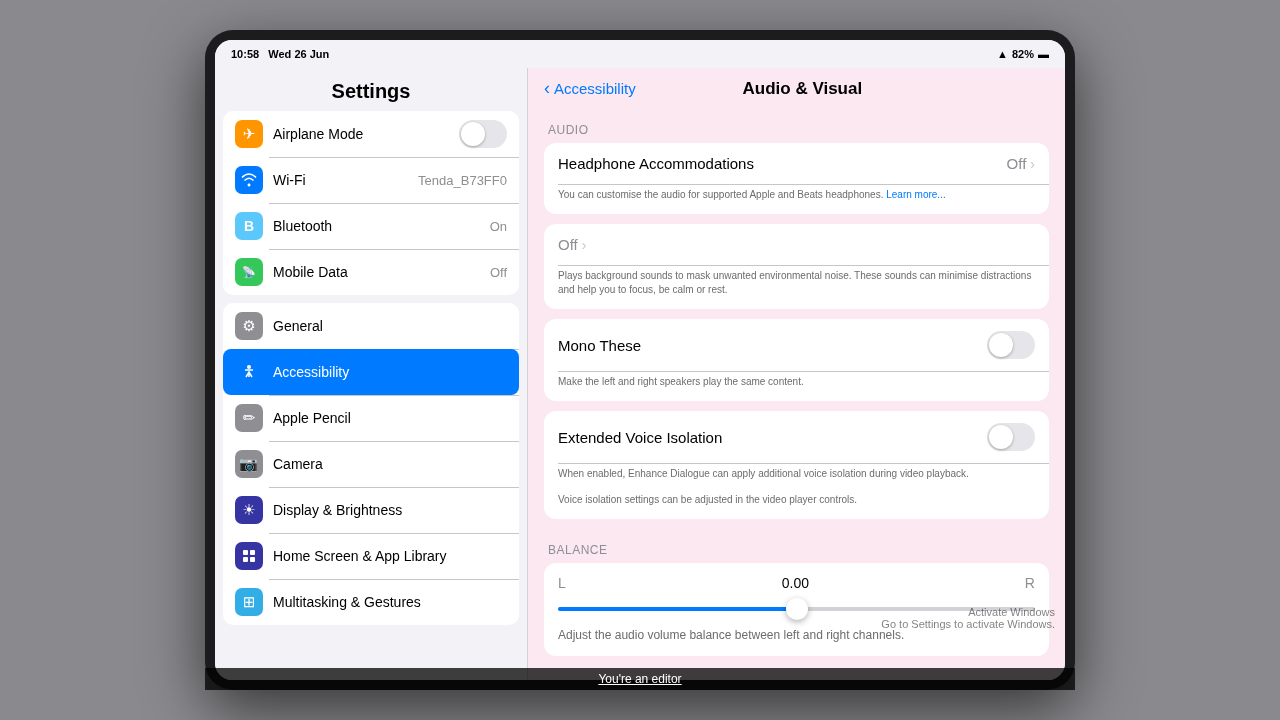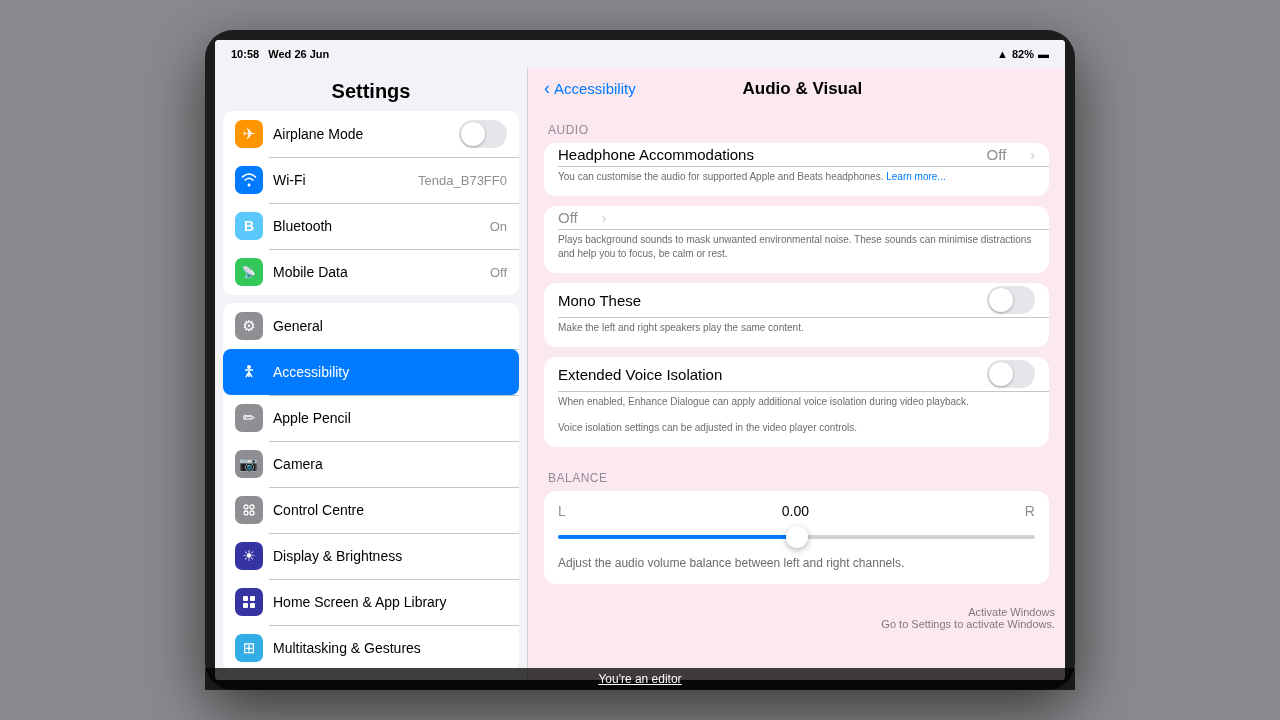--- a/index.html
+++ b/index.html
@@ -21,21 +21,21 @@
       border-radius: 28px;
       padding: 10px;
       box-shadow: 0 20px 60px rgba(0,0,0,0.6);
       position: relative;
     }
 
     .tablet-screen {
       width: 100%;
       height: 100%;
       background: #f2f2f7;
-      border-radius: 4px;
+      border-radius: 17px;
       overflow: hidden;
       display: flex;
       flex-direction: column;
     }
 
     .status-bar {
       height: 28px;
       background: #f2f2f7;
       display: flex;
       align-items: center;
@@ -215,23 +215,22 @@
     .card {
       background: #fff;
       border-radius: 12px;
       margin-bottom: 10px;
       overflow: hidden;
     }
 
     .card-row {
       display: flex;
       align-items: center;
-      padding: 3px 14px;
+      padding: 12px 14px;
       position: relative;
-      gap: 20px;
     }
 
     .card-row:not(:last-child)::after {
       content: '';
       position: absolute;
       bottom: 0;
       left: 14px;
       right: 0;
       height: 0.5px;
       background: #c6c6c8;
@@ -454,31 +453,20 @@
           </div>
           <div class="sidebar-item">
             <div class="item-icon icon-gray">✏</div>
             <span class="item-label">Apple Pencil</span>
           </div>
           <div class="sidebar-item">
             <div class="item-icon icon-gray">📷</div>
             <span class="item-label">Camera</span>
           </div>
           <div class="sidebar-item">
-            <div class="item-icon icon-gray">
-              <svg width="14" height="14" viewBox="0 0 14 14" fill="none">
-                <circle cx="4" cy="4" r="2" stroke="white" stroke-width="1.3"></circle>
-                <circle cx="10" cy="4" r="2" stroke="white" stroke-width="1.3"></circle>
-                <circle cx="4" cy="10" r="2" stroke="white" stroke-width="1.3"></circle>
-                <circle cx="10" cy="10" r="2" stroke="white" stroke-width="1.3"></circle>
-              </svg>
-            </div>
-            <span class="item-label">Control Centre</span>
-          </div>
-          <div class="sidebar-item">
             <div class="item-icon icon-indigo">☀</div>
             <span class="item-label">Display &amp; Brightness</span>
           </div>
           <div class="sidebar-item">
             <div class="item-icon icon-indigo">
               <svg width="14" height="14" viewBox="0 0 14 14" fill="none">
                 <rect x="1" y="1" width="5" height="5" rx="1" fill="white"></rect>
                 <rect x="8" y="1" width="5" height="5" rx="1" fill="white"></rect>
                 <rect x="1" y="8" width="5" height="5" rx="1" fill="white"></rect>
                 <rect x="8" y="8" width="5" height="5" rx="1" fill="white"></rect>

